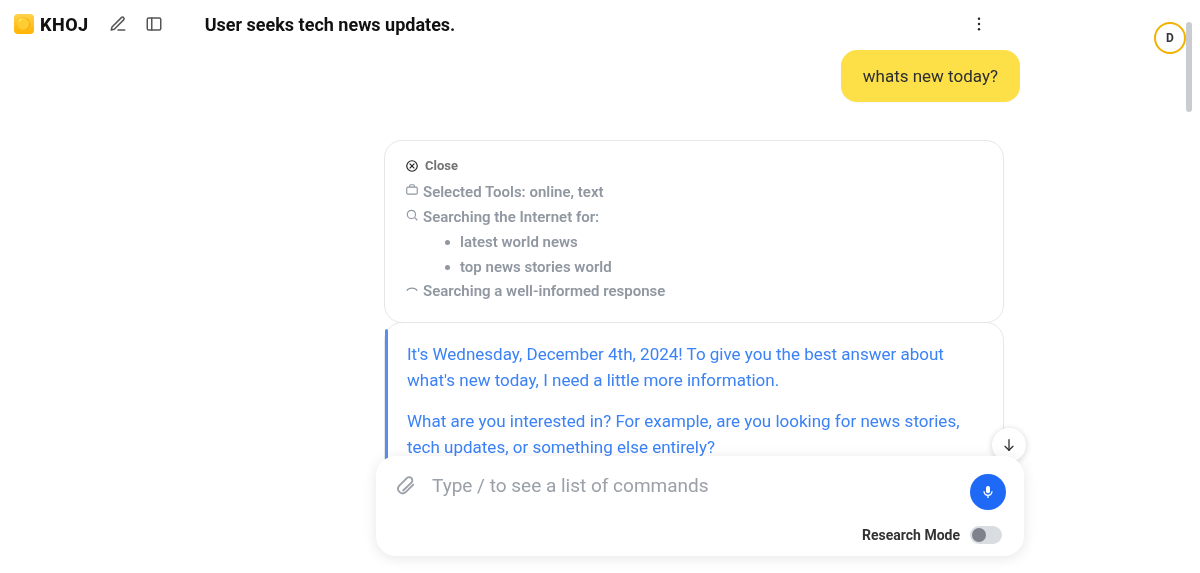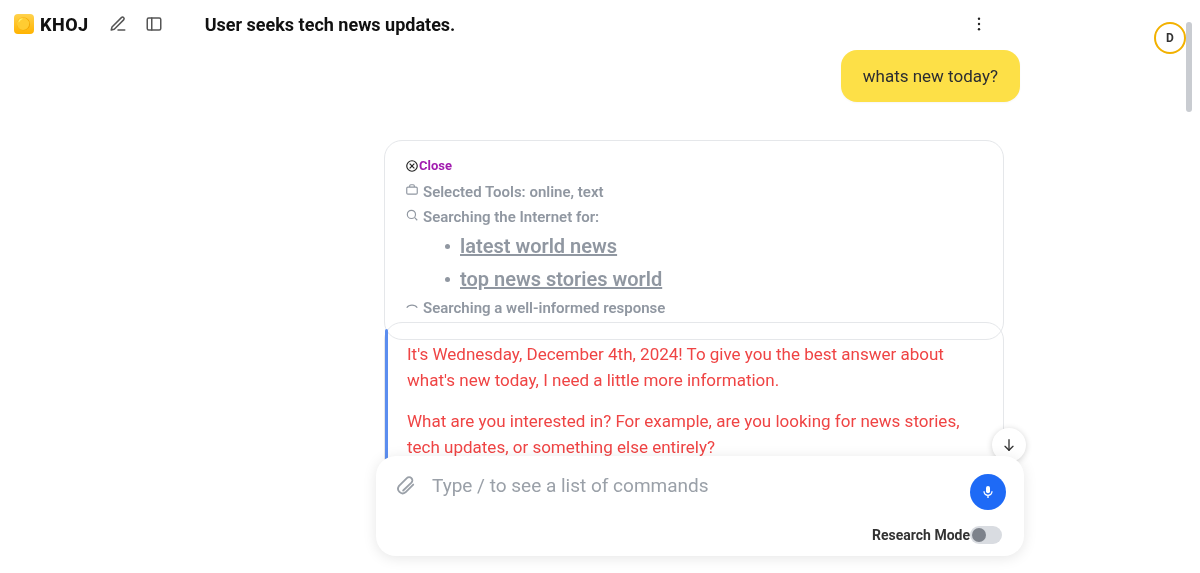--- a/index.html
+++ b/index.html
@@ -17,40 +17,40 @@
   .more-icon { width:22px; height:22px; display:flex; align-items:center; justify-content:center; cursor:pointer; color:#222; margin-right:196px; }
   .avatar-ring { position:absolute; top:22px; right:14px; width:32px; height:32px; border-radius:50%; border:2px solid #f2b100; display:flex; align-items:center; justify-content:center; font-size:12px; font-weight:700; color:#333; background:#fff; cursor:pointer; }
   .scrollbar-mock { position:absolute; top:22px; right:8px; width:6px; height:90px; background:#c9ccd1; border-radius:3px; }
 
   
   .chat-col { position:absolute; left:384px; top:30px; width:640px; height:430px; }
 
   .user-bubble { position:absolute; top:20px; right:4px; background:#fde047; color:#2b2d31; padding:16px 22px; border-radius:16px; font-size:17px; box-shadow:0 1px 2px rgba(0,0,0,0.04); }
 
   .info-panel { position:absolute; top:110px; left:0; right:20px; border:1px solid #e5e7ea; border-radius:18px; padding:14px 20px 18px 20px; line-height:1.65; }
-  .close-row { display:flex; align-items:center; font-size:13px; font-weight:700; color:#a21caf; cursor:pointer; margin-bottom:4px; }
+  .close-row { display:flex; align-items:center; gap:6px; font-size:13px; font-weight:700; color:#737373; cursor:pointer; margin-bottom:4px; }
   .tool-row, .search-row, .gen-row { display:flex; align-items:flex-start; gap:4px; color:#9097a1; font-weight:600; font-size:15px; }
   .tool-row svg, .search-row svg, .gen-row svg { flex:0 0 auto; margin-top:3px; }
-  .search-terms { margin-left:40px; color:#9097a1; font-weight:600; font-size:20px;text-decoration:underline; }
+  .search-terms { margin-left:40px; color:#9097a1; font-weight:600; font-size:15px; }
   .search-terms .term { display:flex; align-items:center; gap:10px; }
   .dot { width:5px; height:5px; border-radius:50%; background:#9097a1; display:inline-block; }
 
-  .assistant-panel { position:absolute; top:292px; left:0; right:20px; border:1px solid #e5e7ea; border-top-left-radius:18px; border-top-right-radius:18px; padding:18px 22px 18px 22px; font-size:17px; line-height:1.55; color:#ef4444; }
+  .assistant-panel { position:absolute; top:292px; left:0; right:20px; border:1px solid #e5e7ea; border-top-left-radius:18px; border-top-right-radius:18px; padding:18px 22px 18px 22px; font-size:17px; line-height:1.55; color:#3b82f6; }
   .assistant-panel::before { content:""; position:absolute; left:0; top:6px; bottom:0; width:3px; background:#5b8def; border-radius:3px; }
   .assistant-p1 { margin-bottom:14px; }
 
   .scroll-down { position:absolute; left:992px; top:428px; width:34px; height:34px; border-radius:50%; background:#fff; box-shadow:0 1px 6px rgba(0,0,0,0.18); display:flex; align-items:center; justify-content:center; cursor:pointer; color:#333; }
 
   
   .input-bar { position:absolute; left:376px; top:456px; width:648px; height:100px; background:#fff; border-radius:20px; box-shadow:0 2px 14px rgba(0,0,0,0.10); }
   .input-row { display:flex; align-items:flex-start; padding:18px 18px 0 18px; gap:16px; }
   .attach-btn { color:#9aa0a8; cursor:pointer; }
   .input-placeholder { flex:1; color:#9aa0a8; font-size:19px; }
   .mic-btn { width:36px; height:36px; border-radius:50%; background:#1e6af6; display:flex; align-items:center; justify-content:center; cursor:pointer; color:#fff; }
-  .research-row { position:absolute; right:22px; bottom:12px; display:flex; align-items:center; font-size:14px; font-weight:700; color:#333;margin-top:39px; }
+  .research-row { position:absolute; right:22px; bottom:12px; display:flex; align-items:center; gap:10px; font-size:14px; font-weight:700; color:#333;margin-top:39px; }
   .toggle { width:32px; height:18px; border-radius:10px; background:#d9dce1; position:relative; cursor:pointer; }
   .toggle::after { content:""; position:absolute; top:2px; left:2px; width:14px; height:14px; border-radius:50%; background:#7d828b; }
 </style>
 </head>
 <body>
 
 <div class="app">
 
   <div class="header">
     <div class="logo">

